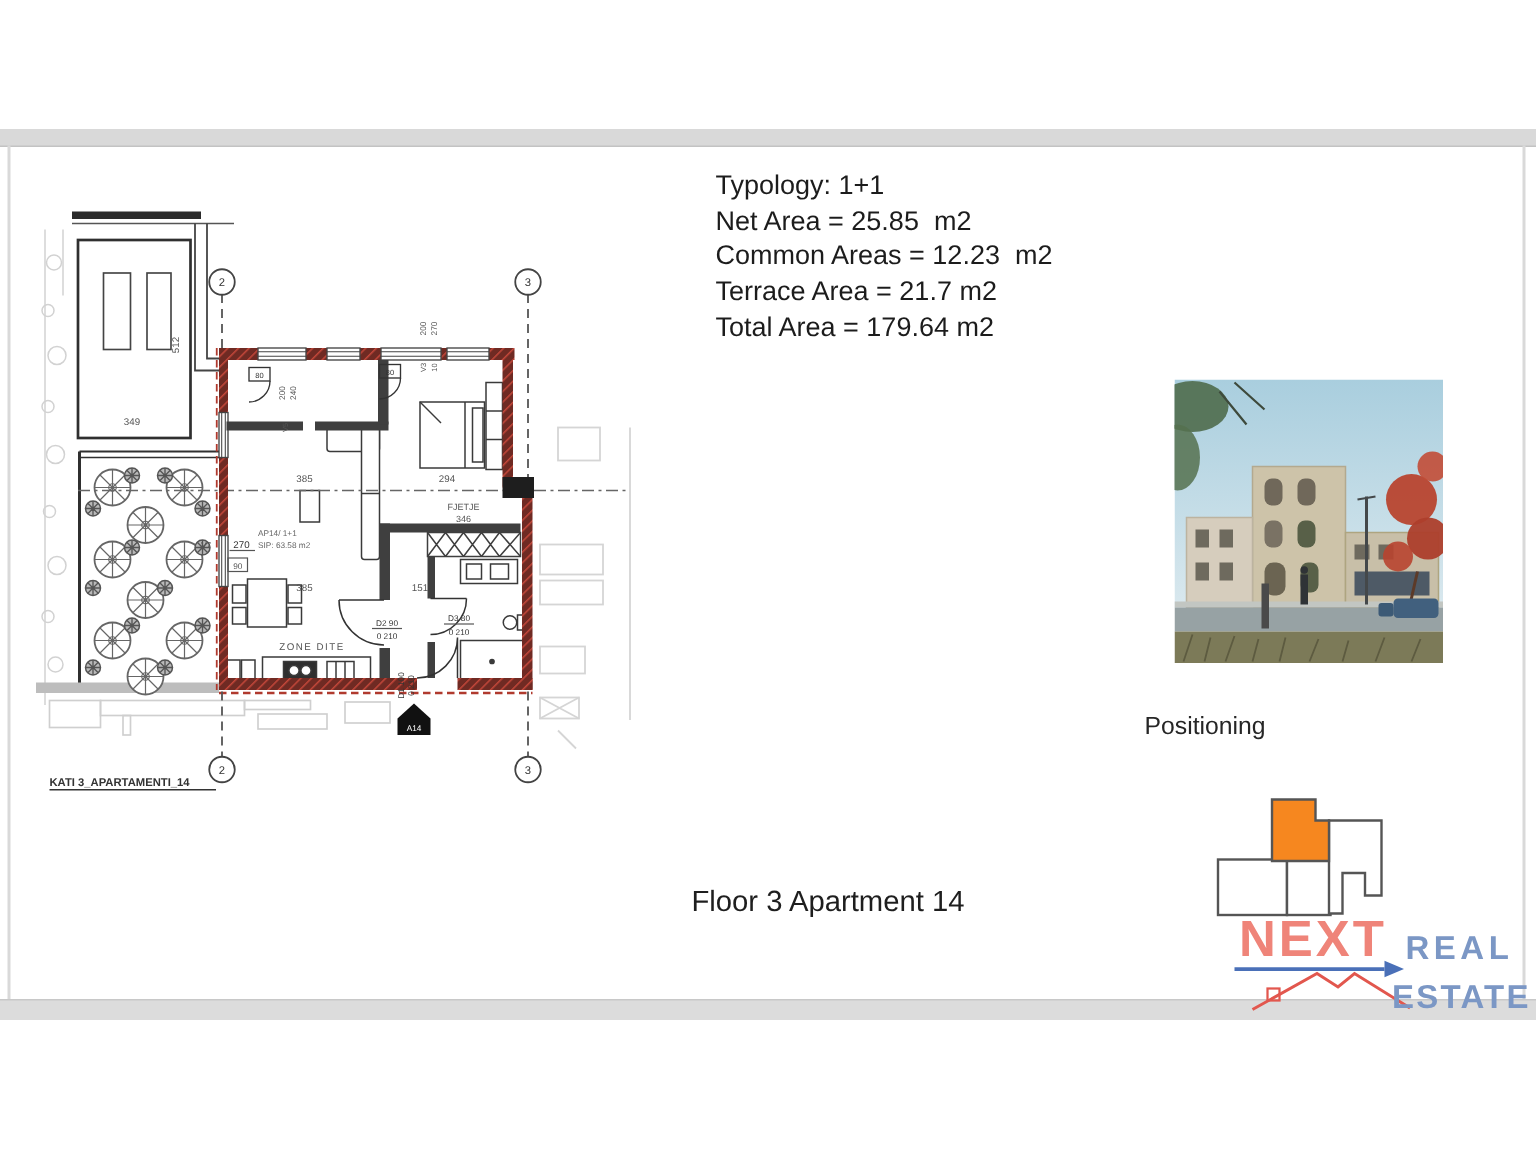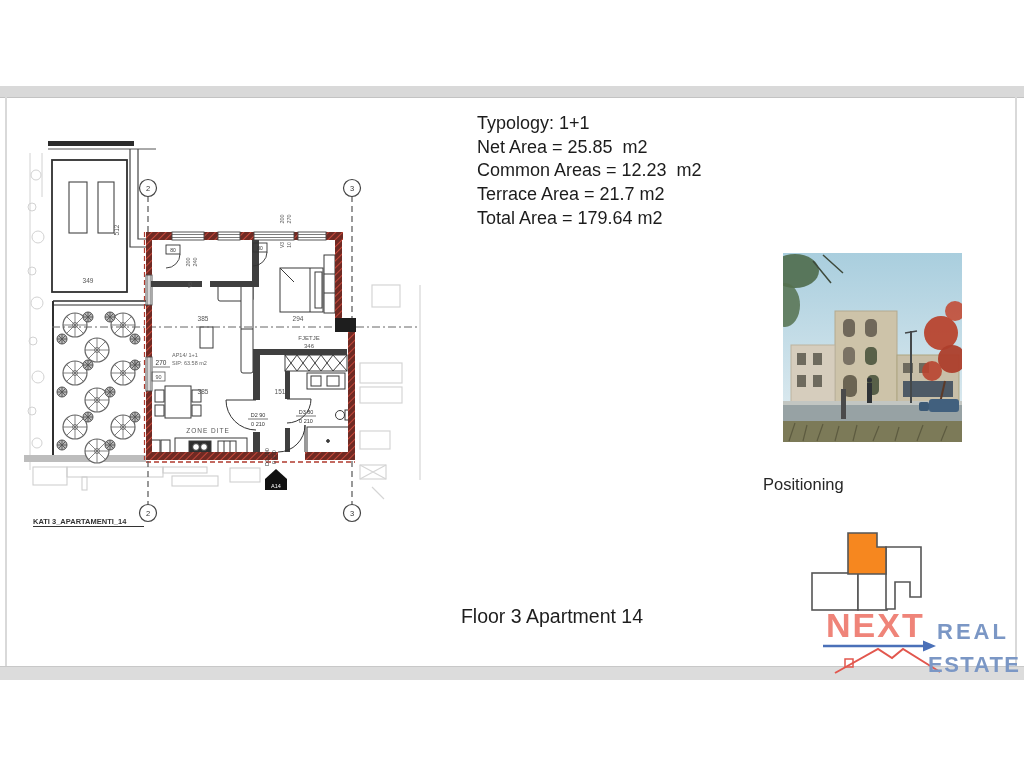--- a/index.html
+++ b/index.html
@@ -17,21 +17,21 @@
   .info-line{font-size:18px;line-height:23.7px;white-space:pre;margin-left:44px;}
 
   .plan-wrap{position:absolute;left:22px;top:135px;width:410px;height:400px;}
 
   .photo-wrap{position:absolute;left:783px;top:253px;width:179px;height:189px;}
 
   .positioning-label{position:absolute;left:763px;top:475px;font-size:16.5px;color:#262626;}
   .pos-diagram{position:absolute;left:800px;top:525px;width:130px;height:90px;}
 
   .footer-caption{position:absolute;left:420px;top:590px;width:264px;text-align:center;
-    font-size:19.5px;color:#1e1e1e;margin-top:15px;}
+    font-size:19.5px;color:#1e1e1e;}
 
   .logo-wrap{position:absolute;left:815px;top:600px;width:209px;height:85px;z-index:2;}
 
   svg text{font-family:"Liberation Sans", sans-serif;}
 </style>
 </head>
 <body>
 
 <div class="frame-top"></div>
 <div class="frame-bottom"></div>

